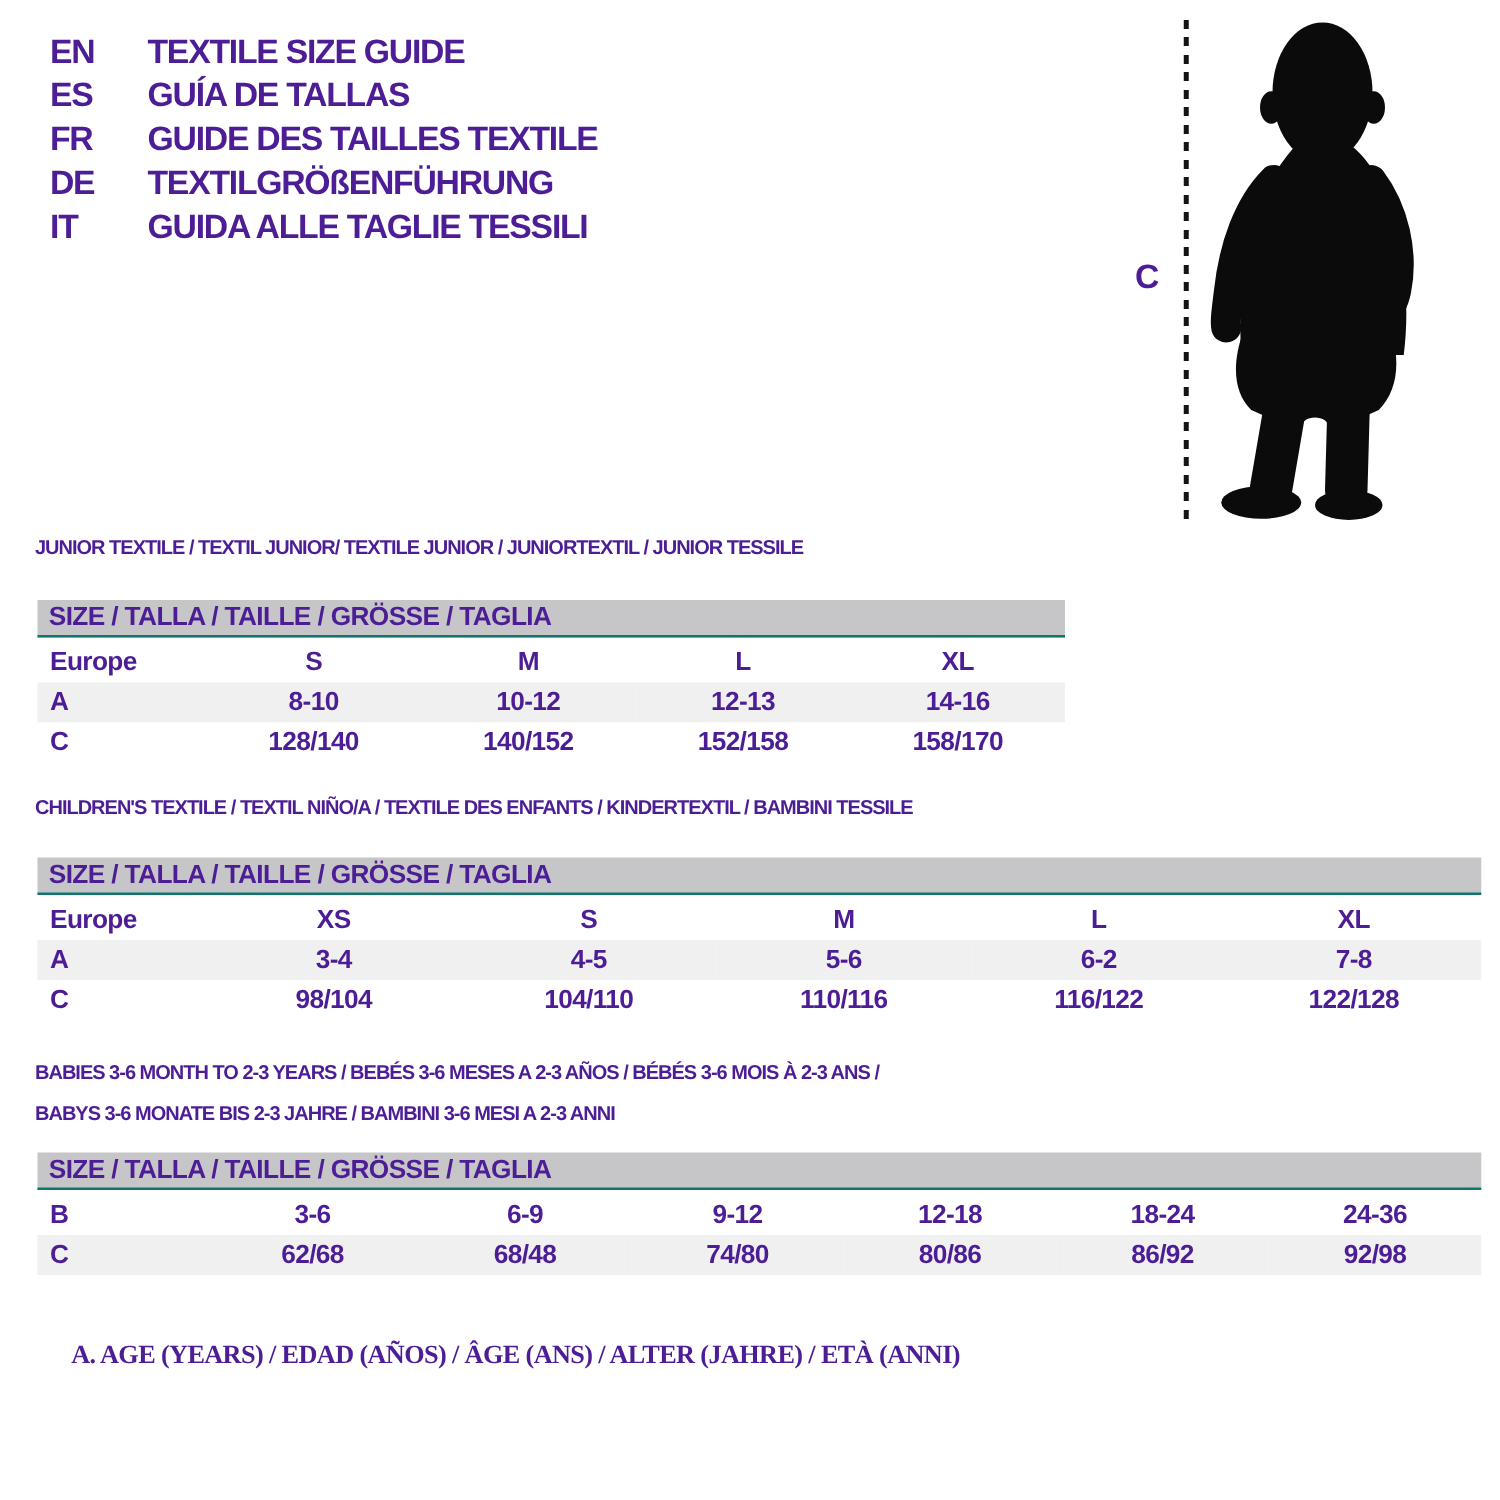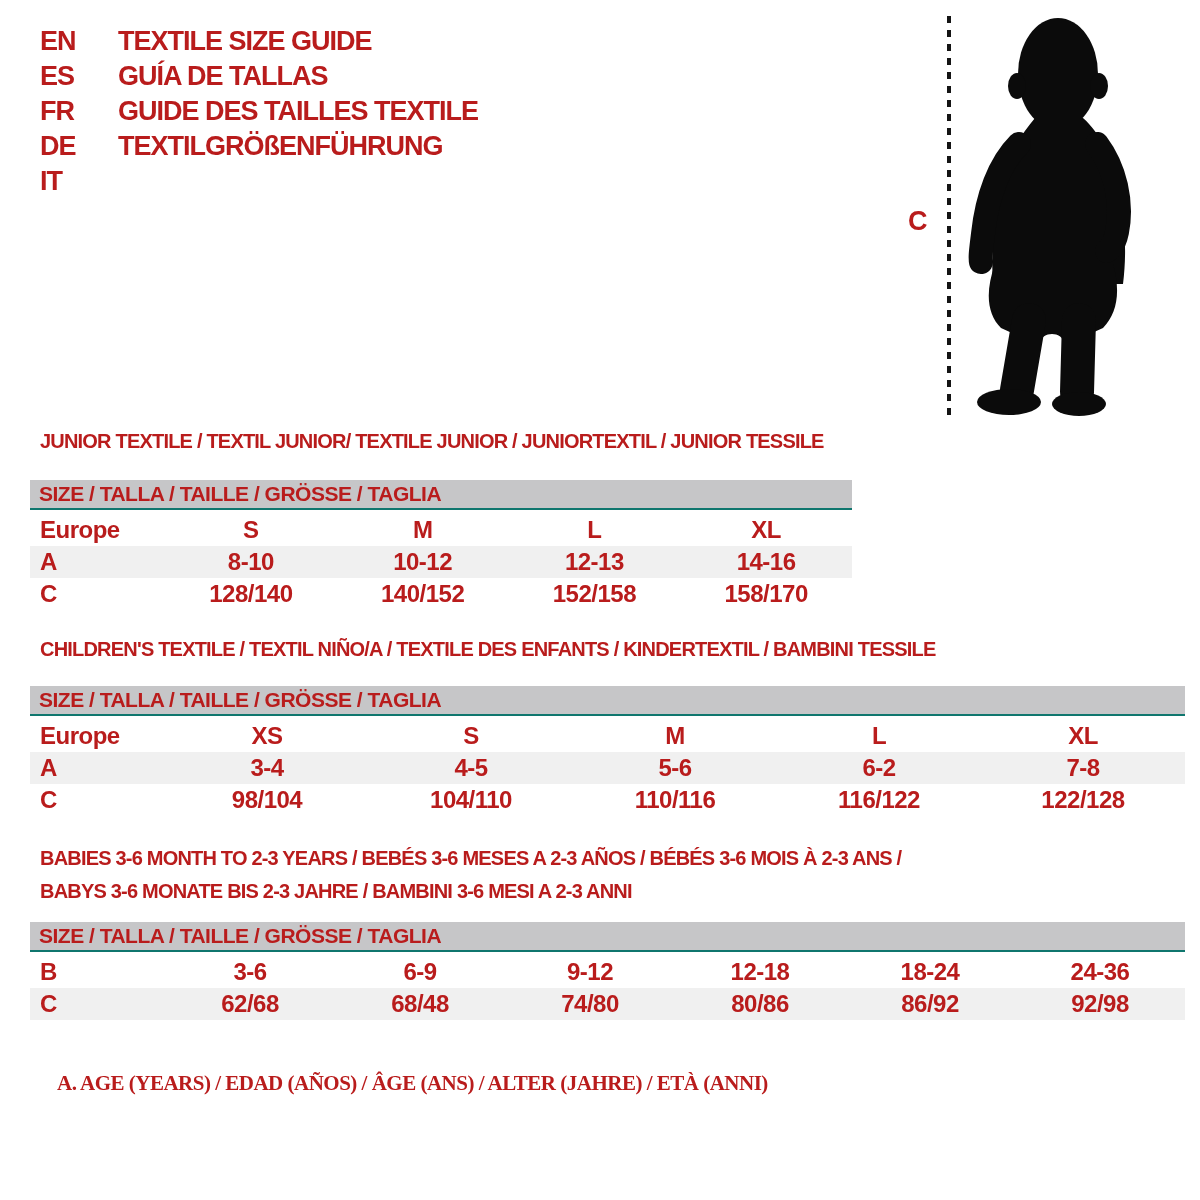--- a/index.html
+++ b/index.html
@@ -1,47 +1,47 @@
 <!DOCTYPE html>
 <html><head>
 <meta charset="utf-8">
 <style>
   html,body{margin:0;padding:0;background:#ffffff;}
   .canvas{
     position:relative;width:1200px;height:1200px;background:#ffffff;overflow:hidden;
-    font-family:"Liberation Sans", sans-serif;color:#b91c1c;font-weight:bold;
+    font-family:"Liberation Sans", sans-serif;color:#4c1d95;font-weight:bold;
   }
   
   .lang-list{position:absolute;left:40px;top:24px;}
   .lang-row{display:flex;height:35px;line-height:35px;font-size:27px;letter-spacing:-1px;}
   .lang-code{width:78px;flex:0 0 78px;}
   
   .dash-line{
     position:absolute;left:947px;top:16px;width:4px;height:400px;
     background:repeating-linear-gradient(to bottom,#141414 0px,#141414 7px,transparent 7px,transparent 14px);
   }
   .c-label{position:absolute;left:908px;top:206px;font-size:27px;}
   .silhouette{position:absolute;left:962px;top:12px;width:178px;height:404px;}
   
-  .sec-heading{position:absolute;left:40px;font-size:20px;letter-spacing:-0.8px;white-space:nowrap;}
+  .sec-heading{position:absolute;left:28px;font-size:16px;letter-spacing:-0.8px;white-space:nowrap;}
   .h-junior{top:430px;}
   .h-children{top:638px;}
   .h-babies{top:842px;line-height:33px;white-space:normal;width:1000px;}
   
   .tblock{position:absolute;left:30px;}
   .t1{top:480px;width:822px;}
   .t2{top:686px;width:1155px;}
   .t3{top:922px;width:1155px;}
   .size-bar{
     background:#c6c6c8;border-bottom:2px solid #0f766e;
     height:28px;line-height:28px;padding-left:9px;font-size:21px;letter-spacing:-0.5px;
   }
   table.grid{width:100%;border-collapse:collapse;table-layout:fixed;margin-top:4px;}
   table.grid td{
-    font-size:24px;letter-spacing:-0.5px;height:32px;text-align:center;
+    font-size:21px;letter-spacing:-0.5px;height:32px;text-align:center;
     padding:0;vertical-align:middle;
   }
   table.grid td.lbl{text-align:left;padding-left:10px;}
   col.label-col{width:135px;}
   tr.r-shade{background:#f0f0f0;}
   tr.r-white{background:#ffffff;}
   
   .notes{position:absolute;left:57px;top:1064px;font-family:Liberation Serif, serif;}
   .note-line{font-size:21px;letter-spacing:-0.5px;line-height:39px;white-space:nowrap;}
 </style>
@@ -62,20 +62,21 @@
     <div class="lang-row">
       <span class="lang-code">FR</span>
       <span class="lang-title">GUIDE DES TAILLES TEXTILE</span>
     </div>
     <div class="lang-row">
       <span class="lang-code">DE</span>
       <span class="lang-title">TEXTILGRÖßENFÜHRUNG</span>
     </div>
     <div class="lang-row">
       <span class="lang-code">IT</span>
+      <span class="lang-title">GUIDA ALLE TAGLIE TESSILI</span>
     </div>
   </div>
 
   <div class="dash-line"></div>
   <div class="c-label">C</div>
   <svg class="silhouette" viewBox="0 0 176 404" xmlns="http://www.w3.org/2000/svg" aria-hidden="true">
     <g fill="#0b0b0b" stroke="none">
       <ellipse cx="95" cy="62" rx="40" ry="56"></ellipse>
       <ellipse cx="54" cy="74" rx="9" ry="13"></ellipse>
       <ellipse cx="136" cy="74" rx="9" ry="13"></ellipse>

